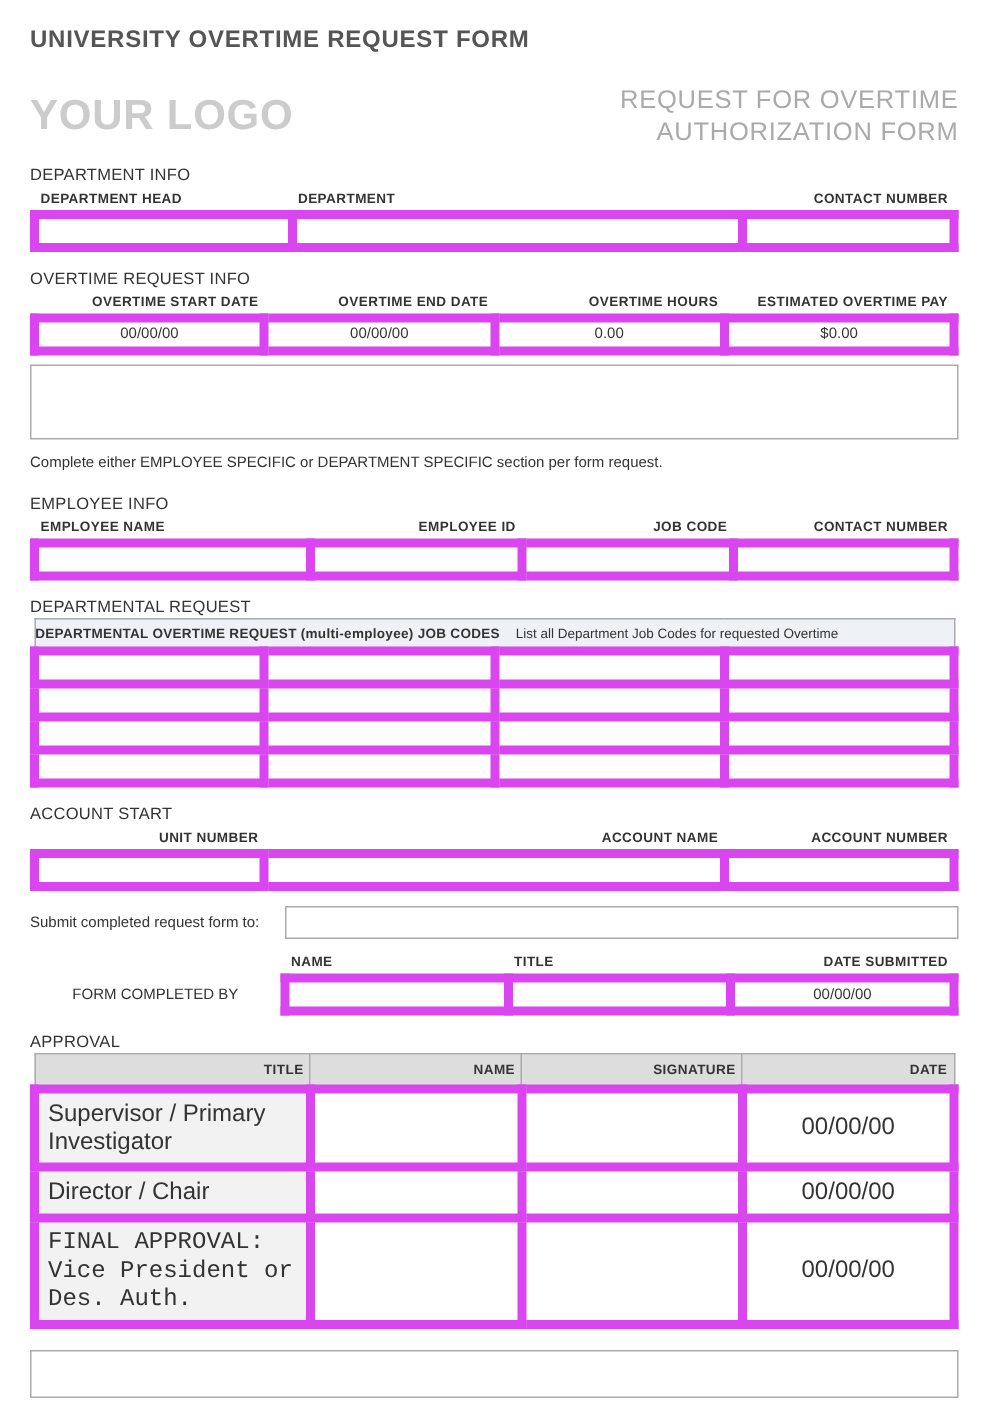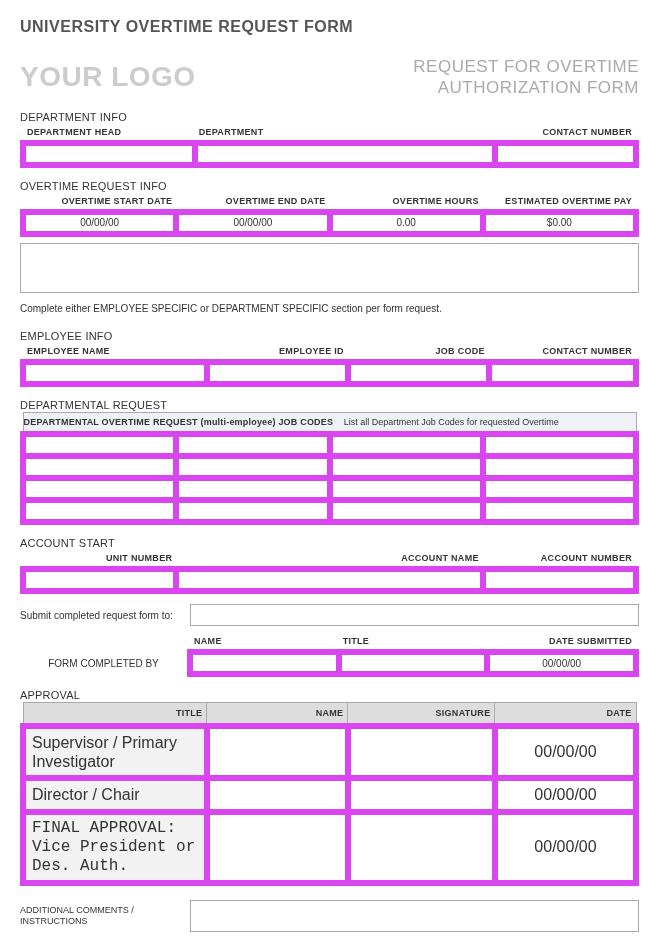--- a/index.html
+++ b/index.html
@@ -373,15 +373,14 @@
       <td class="title-cell" style="white-space:pre-line;font-family:Liberation Mono, monospace;">FINAL APPROVAL:
 Vice President or Des. Auth.</td>
       <td></td>
       <td></td>
       <td>00/00/00</td>
     </tr>
   </tbody>
 </table>
 
 <div class="comments-row">
-  <div class="lbl">ADDITIONAL COMMENTS / INSTRUCTIONS</div>
   <div class="fld"></div>
 </div>
 
 </body></html>

